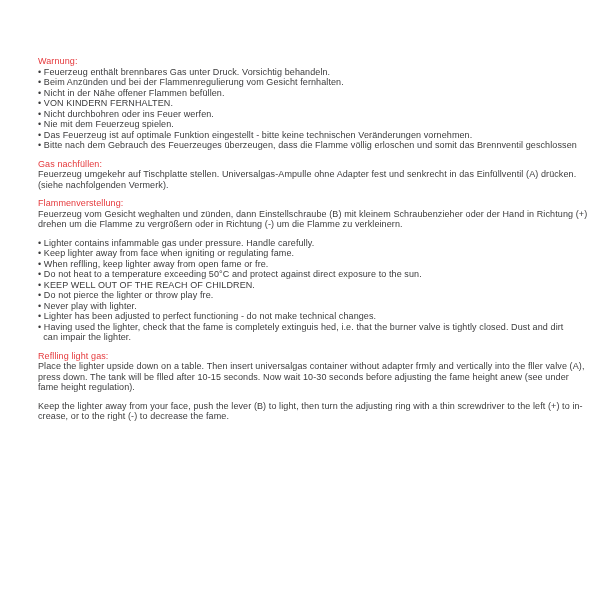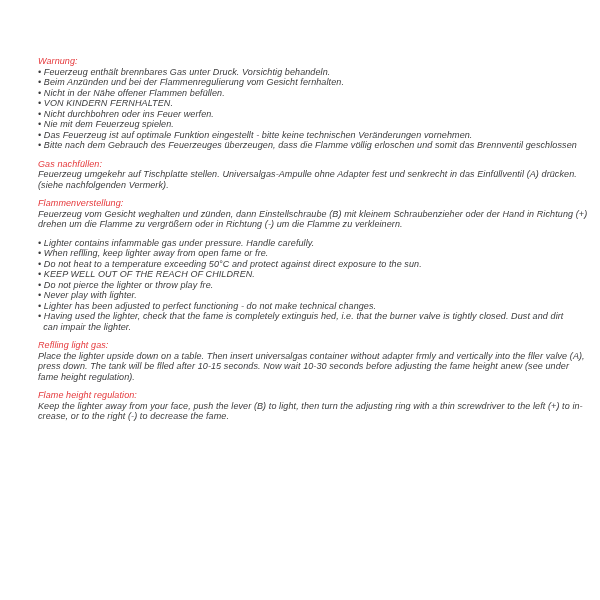--- a/index.html
+++ b/index.html
@@ -16,21 +16,20 @@
     top: 56px;
     width: 545px;
     font-family: "Liberation Sans", sans-serif;
     font-size: 9px;
     line-height: 10.5px;
     color: var(--body-color, #3b3b3c);
     letter-spacing: 0.1px;
   }
   section.instruction-section {
     margin: 0 8px 8px 0;
-    font-style: italic;
   }
   .heading {
     color: var(--heading-color, #e5393c);
     white-space: pre;
   }
   .line {
     white-space: pre;
   }
 </style>
 </head>
@@ -53,33 +52,33 @@
       <div class="line">Feuerzeug umgekehr auf Tischplatte stellen. Universalgas-Ampulle ohne Adapter fest und senkrecht in das Einfüllventil (A) drücken.</div>
       <div class="line">(siehe nachfolgenden Vermerk).</div>
     </section>
     <section class="instruction-section">
       <div class="heading">Flammenverstellung:</div>
       <div class="line">Feuerzeug vom Gesicht weghalten und zünden, dann Einstellschraube (B) mit kleinem Schraubenzieher oder der Hand in Richtung (+)</div>
       <div class="line">drehen um die Flamme zu vergrößern oder in Richtung (-) um die Flamme zu verkleinern.</div>
     </section>
     <section class="instruction-section">
       <div class="line">• Lighter contains infammable gas under pressure. Handle carefully.</div>
+      <div class="line">• Keep lighter away from face when igniting or regulating fame.</div>
       <div class="line">• When reflling, keep lighter away from open fame or fre.</div>
       <div class="line">• Do not heat to a temperature exceeding 50°C and protect against direct exposure to the sun.</div>
       <div class="line">• KEEP WELL OUT OF THE REACH OF CHILDREN.</div>
       <div class="line">• Do not pierce the lighter or throw play fre.</div>
       <div class="line">• Never play with lighter.</div>
       <div class="line">• Lighter has been adjusted to perfect functioning - do not make technical changes.</div>
       <div class="line">• Having used the lighter, check that the fame is completely extinguis hed, i.e. that the burner valve is tightly closed. Dust and dirt</div>
       <div class="line">  can impair the lighter.</div>
     </section>
     <section class="instruction-section">
       <div class="heading">Reflling light gas:</div>
       <div class="line">Place the lighter upside down on a table. Then insert universalgas container without adapter frmly and vertically into the fller valve (A),</div>
       <div class="line">press down. The tank will be flled after 10-15 seconds. Now wait 10-30 seconds before adjusting the fame height anew (see under</div>
       <div class="line">fame height regulation).</div>
     </section>
     <section class="instruction-section">
-      <div class="heading">Flame height regulation:</div>
       <div class="line">Keep the lighter away from your face, push the lever (B) to light, then turn the adjusting ring with a thin screwdriver to the left (+) to in-</div>
       <div class="line">crease, or to the right (-) to decrease the fame.</div>
     </section>
   </div>
 
 </body></html>

